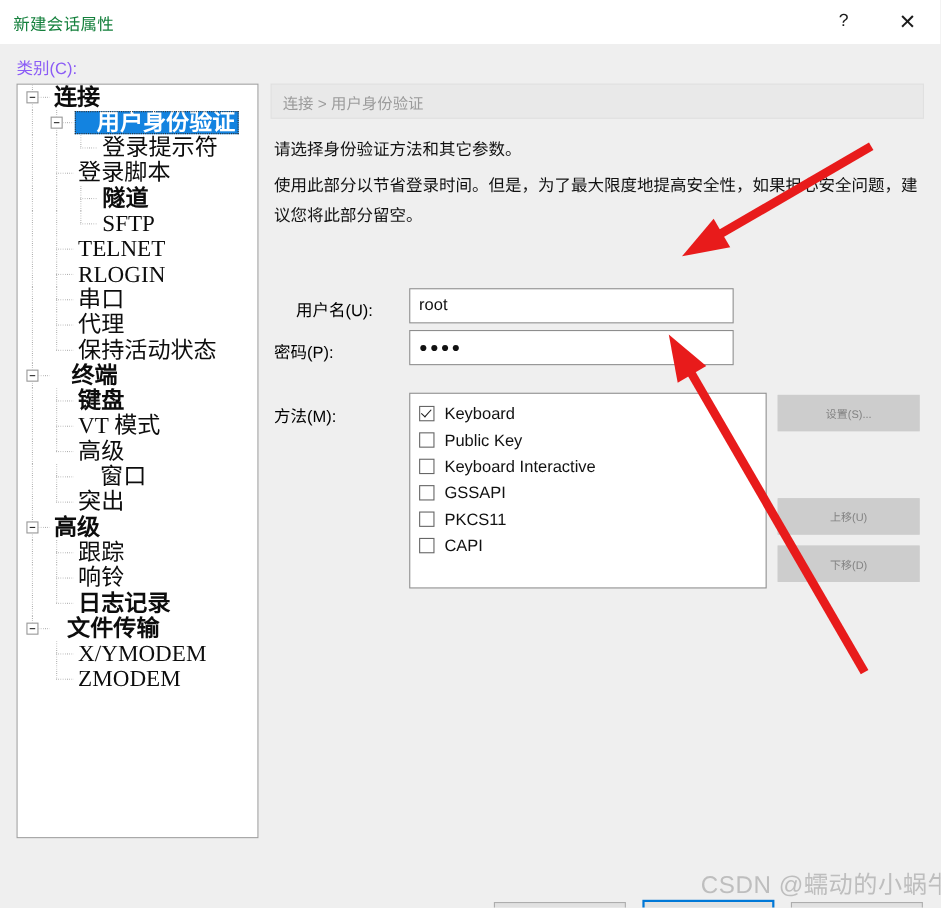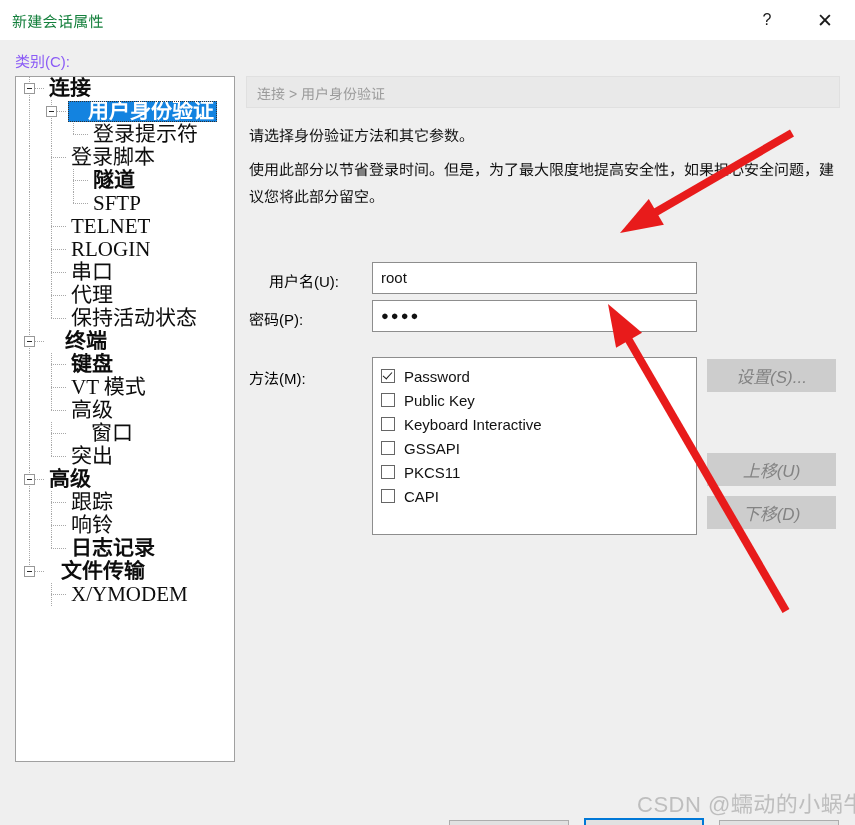--- a/index.html
+++ b/index.html
@@ -163,21 +163,21 @@
     font-size: 15px;
     color: #000;
   }
   #label-username { left: 249px; top: 230px; margin-left: 20px; }
   #label-password { left: 249px; top: 268px; }
   #label-method   { left: 249px; top: 327px; }
 
   .textbox {
     position: absolute;
     left: 372px;
-    width: 325px; height: 32px;
+    width: 295px; height: 32px;
     background: #fff;
     border: 1px solid #8d8d8d;
     box-sizing: border-box;
     font-family: "Liberation Sans", sans-serif;
     font-size: 15px;
     color: #111;
     padding: 0 8px;
     line-height: 30px;
     cursor: text;
   }
@@ -217,30 +217,29 @@
     width: 4px; height: 8px;
     border: solid #1c1c1c;
     border-width: 0 1.6px 1.6px 0;
     transform: rotate(42deg);
   }
 
   
   .btn {
     position: absolute;
     font-family: "Liberation Sans", sans-serif;
-    font-size: 17px;
+    font-size: 10px;
     box-sizing: border-box;
     display: flex;
     align-items: center;
     justify-content: center;
     cursor: default;
     background: #e1e1e1;
     border: 1px solid #adadad;
     color: #111;
-    font-style: italic;
   }
   .btn.disabled {
     background: #cdcdcd;
     border: 1px solid #cdcdcd;
     color: #838383;
   }
   #btn-settings { left: 707px; top: 319px; width: 129px; height: 33px; }
   #btn-moveup   { left: 707px; top: 413px; width: 129px; height: 33px; }
   #btn-movedown { left: 707px; top: 456px; width: 129px; height: 33px; }
 
@@ -302,40 +301,41 @@
       <div class="tree-row"><div class="vline" style="left: 13px;"></div><div class="vline" style="left: 35px;"></div><div class="hline" style="left: 35px; width: 16px;"></div><span class="tree-label" style="margin-left: 52px;">VT 模式</span></div>
       <div class="tree-row"><div class="vline" style="left: 13px;"></div><div class="vline half" style="left: 35px;"></div><div class="hline" style="left: 35px; width: 16px;"></div><span class="tree-label" style="margin-left: 52px;">高级</span></div>
       <div class="tree-row"><div class="vline" style="left: 13px;"></div><div class="vline" style="left: 35px;"></div><div class="hline" style="left: 35px; width: 16px;"></div><span class="tree-label" style="margin-left: 72px;">窗口</span></div>
       <div class="tree-row"><div class="vline" style="left: 13px;"></div><div class="vline half" style="left: 35px;"></div><div class="hline" style="left: 35px; width: 16px;"></div><span class="tree-label" style="margin-left: 52px;">突出</span></div>
       <div class="tree-row bold"><div class="vline" style="left: 13px;"></div><div class="hline" style="left: 13px; width: 16px;"></div><div class="expander" style="left: 8px;"></div><span class="tree-label" style="margin-left: 30px;">高级</span></div>
       <div class="tree-row"><div class="vline" style="left: 13px;"></div><div class="vline" style="left: 35px;"></div><div class="hline" style="left: 35px; width: 16px;"></div><span class="tree-label" style="margin-left: 52px;">跟踪</span></div>
       <div class="tree-row"><div class="vline" style="left: 13px;"></div><div class="vline" style="left: 35px;"></div><div class="hline" style="left: 35px; width: 16px;"></div><span class="tree-label" style="margin-left: 52px;">响铃</span></div>
       <div class="tree-row bold"><div class="vline" style="left: 13px;"></div><div class="vline half" style="left: 35px;"></div><div class="hline" style="left: 35px; width: 16px;"></div><span class="tree-label" style="margin-left: 52px;">日志记录</span></div>
       <div class="tree-row bold"><div class="vline half" style="left: 13px;"></div><div class="hline" style="left: 13px; width: 16px;"></div><div class="expander" style="left: 8px;"></div><span class="tree-label" style="margin-left: 42px;">文件传输</span></div>
       <div class="tree-row"><div class="vline" style="left: 35px;"></div><div class="hline" style="left: 35px; width: 16px;"></div><span class="tree-label" style="margin-left: 52px;">X/YMODEM</span></div>
+      <div class="tree-row"><div class="vline half" style="left: 35px;"></div><div class="hline" style="left: 35px; width: 16px;"></div><span class="tree-label" style="margin-left: 52px;">ZMODEM</span></div>
     </div>
 
   <div id="breadcrumb-bar">
     <div id="breadcrumb">连接 &gt; 用户身份验证</div>
   </div>
 
   <div id="intro-1">请选择身份验证方法和其它参数。</div>
   <div id="intro-2">使用此部分以节省登录时间。但是，为了最大限度地提高安全性，如果担心安全问题，建议您将此部分留空。</div>
 
   <div class="field-label" id="label-username">用户名(U):</div>
   <div class="textbox" id="username-input">root</div>
 
   <div class="field-label" id="label-password">密码(P):</div>
   <div class="textbox" id="password-input">●●●●</div>
 
   <div class="field-label" id="label-method">方法(M):</div>
   <div id="method-list">
       <div class="method-item">
         <span class="checkbox checked"></span>
-        <span>Password</span>
+        <span>Keyboard</span>
       </div>
       <div class="method-item">
         <span class="checkbox"></span>
         <span>Public Key</span>
       </div>
       <div class="method-item">
         <span class="checkbox"></span>
         <span>Keyboard Interactive</span>
       </div>
       <div class="method-item">

